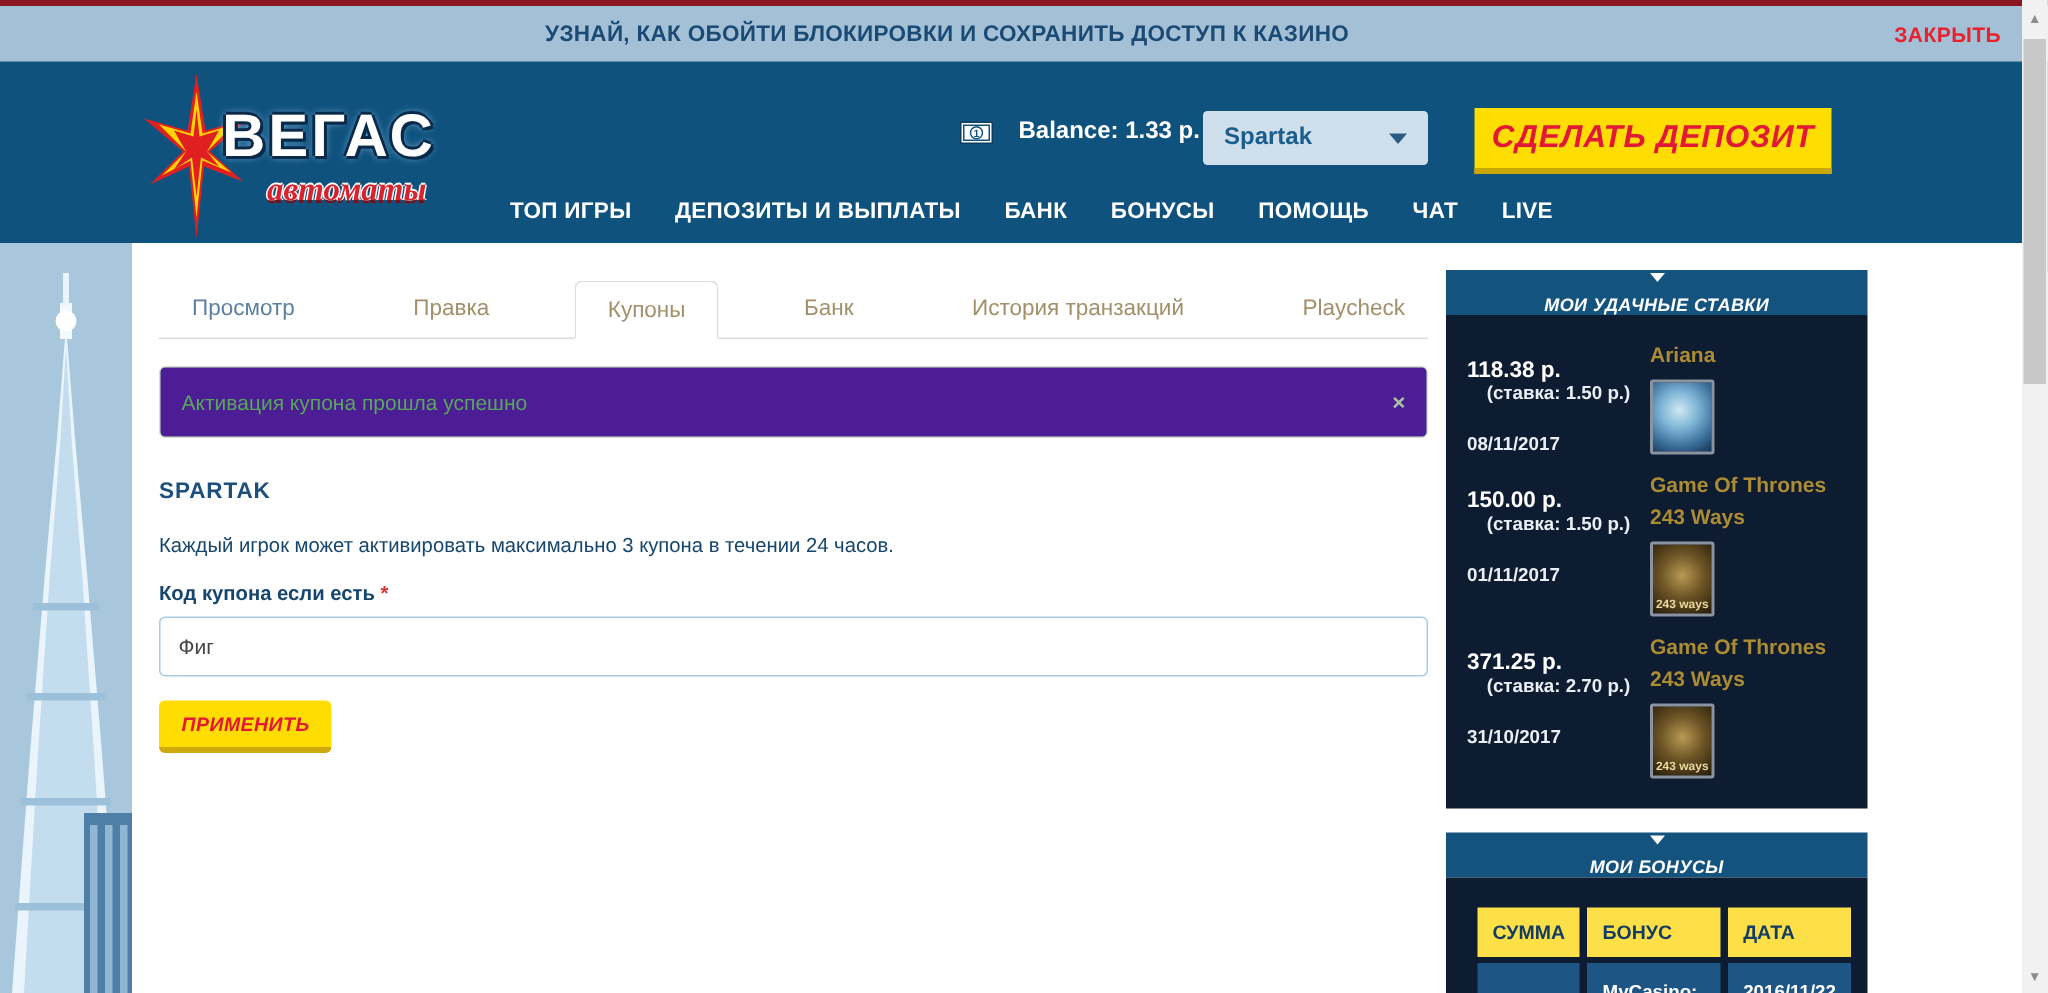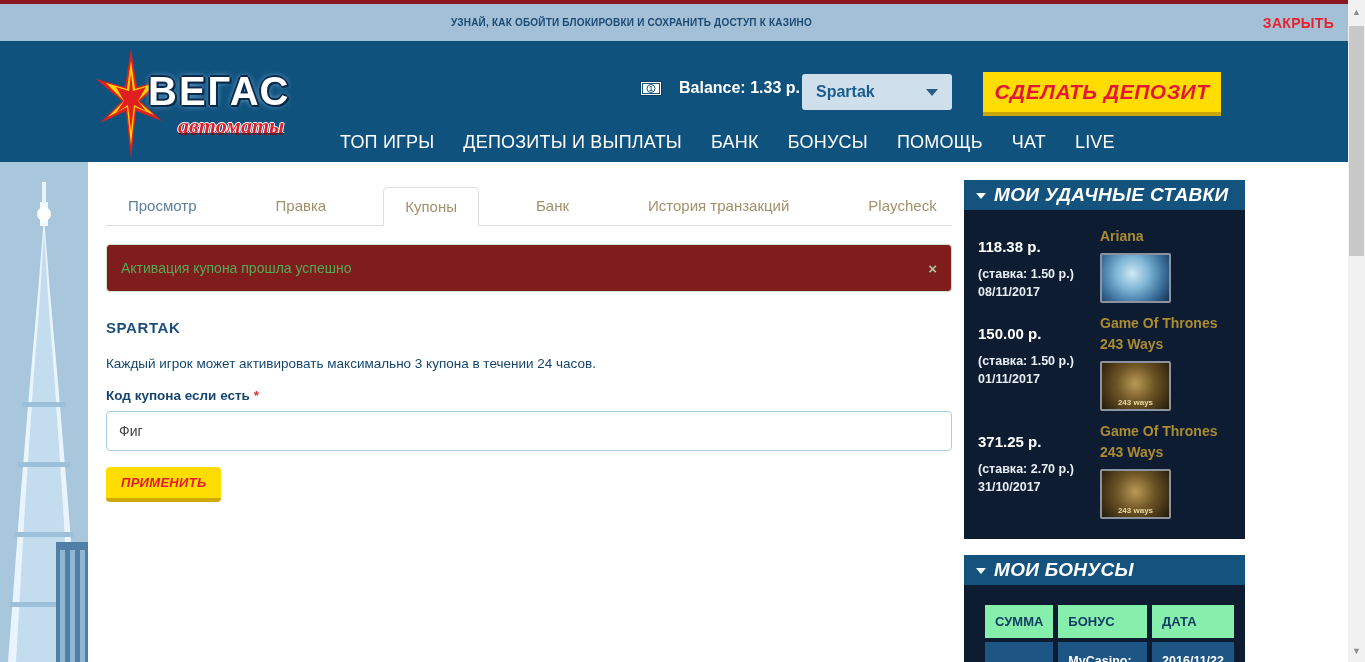--- a/index.html
+++ b/index.html
@@ -6,21 +6,21 @@
   html,body { width:1365px; height:662px; overflow:hidden;
     font-family:"Liberation Sans", sans-serif; }
   .stage { position:relative; width:1365px; height:662px; background:#a8c6dc; overflow:hidden; }
 
   
   .top-strip { position:absolute; left:0; top:0; width:1365px; height:4px; background:#8c1722; }
 
   
   .promo { position:absolute; left:0; top:4px; width:1348px; height:37px; background:#a3c0d6;
     display:flex; align-items:center; }
-  .promo-msg { flex:1; text-align:center; color:#1b4a74; font-weight:bold; font-size:10px; letter-spacing:.2px; }
+  .promo-msg { flex:1; text-align:center; color:#1b4a74; font-weight:bold; font-size:15px; letter-spacing:.2px; }
   .promo-close { color:#e8212e; font-weight:bold; font-size:14px; margin-right:14px; cursor:pointer; letter-spacing:.3px; }
 
   
   .header { position:absolute; left:0; top:41px; width:1365px; height:140px; background:#10527e; }
   .logo { position:absolute; left:100px; top:14px; width:210px; height:96px; }
   .logo-burst { position:absolute; left:-4px; top:-6px; }
   .logo-title { position:absolute; left:48px; top:14px; font-size:40px; font-weight:bold; color:#ffffff; letter-spacing:2px;
     text-shadow:-2px 0 0 #0a2a4a, 2px 0 0 #0a2a4a, 0 -2px 0 #0a2a4a, 0 2px 0 #0a2a4a, 2px 2px 0 #0a2a4a, 0 0 6px #9fd4ff; }
   .logo-sub { position:absolute; left:78px; top:58px; font-family:"Liberation Serif", serif; font-style:italic; font-weight:bold;
     font-size:22px; color:#d8232e; text-shadow:-1px 0 0 #fff, 1px 0 0 #fff, 0 -1px 0 #fff, 0 2px 0 #7a0f16; }
@@ -28,75 +28,75 @@
   .balance { position:absolute; left:640px; top:38px; display:flex; align-items:center; gap:17px;
     color:#ffffff; font-weight:bold; font-size:16px; }
   .acct { position:absolute; left:802px; top:33px; width:150px; height:36px; background:#cfe0ec; border-radius:3px;
     display:flex; align-items:center; justify-content:space-between; padding:0 14px; cursor:pointer; }
   .acct-name { color:#1b5d8d; font-weight:bold; font-size:16px; }
   .acct-caret { width:0; height:0; border-left:6px solid transparent; border-right:6px solid transparent; border-top:7px solid #2a5b83; }
   .deposit-btn { position:absolute; left:983px; top:31px; width:238px; height:44px; background:#ffdd00;
     border:none; border-bottom:4px solid #c9a708; border-radius:0; color:#e31837; font-weight:bold; font-style:italic;
     font-size:21px; letter-spacing:.5px; cursor:pointer; font-family:"Liberation Sans", sans-serif; }
   .nav { position:absolute; left:340px; top:91px; display:flex; gap:29px; }
-  .nav-item { color:#ffffff; font-weight:normal; font-size:18px; letter-spacing:.2px; cursor:pointer; white-space:nowrap; }
+  .nav-item { color:#ffffff; font-weight:bold; font-size:15px; letter-spacing:.2px; cursor:pointer; white-space:nowrap; }
 
   
   .bg-art { position:absolute; top:162px; }
   .bg-left { left:0; }
   .bg-right { right:17px; }
 
   
   .content { position:absolute; left:88px; top:162px; width:1260px; height:500px; background:#ffffff; overflow:hidden; }
   .main-col { position:absolute; left:18px; top:24px; width:846px; }
 
   .tabs { display:flex; border-bottom:1px solid #ddd; align-items:flex-end;gap:35px; }
   .tab { padding:10px 21px; font-size:15px; color:#a3906a; cursor:pointer; border:1px solid transparent; white-space:nowrap; }
   .tab.first { color:#5e80a0; }
   .tab.active { background:#fff; border:1px solid #ddd; border-bottom:1px solid #fff; border-radius:5px 5px 0 0;
     margin-bottom:-1px; color:#a3906a; }
 
-  .alert { margin-top:18px; height:48px; background:#7f1d1d; border:1px solid #d0e6c6; border-radius:4px;
+  .alert { margin-top:18px; height:48px; background:#4c1d95; border:1px solid #d0e6c6; border-radius:4px;
     display:flex; align-items:center; padding:0 14px; }
   .alert-text { flex:1; color:#57a758; font-size:14px; }
   .alert-close { color:#a9c4a3; font-size:15px; font-weight:bold; cursor:pointer; }
 
   .page-heading { margin-top:27px; color:#1c4f7c; font-weight:bold; font-size:15px; letter-spacing:.6px; }
   .desc { margin-top:20px; color:#16466e; font-size:13.5px; }
   .field-label { margin-top:17px; color:#16466e; font-weight:bold; font-size:13.5px; }
   .req { color:#e03030; font-weight:bold; }
   .coupon-input { margin-top:8px; width:846px; height:40px; border:1px solid #a9cce3; border-radius:4px;
     padding:0 12px; font-size:14px; color:#444; outline:none; font-family:"Liberation Sans", sans-serif; }
   .apply-btn { margin-top:16px; background:#ffdd00; border:none; border-bottom:4px solid #cfa90a; border-radius:4px;
     color:#e31837; font-weight:bold; font-style:italic; font-size:13px; padding:8px 15px; cursor:pointer; letter-spacing:.3px;
     font-family:"Liberation Sans", sans-serif; }
 
   
   .sidebar { position:absolute; left:876px; top:18px; width:281px; }
-  .panel-head { height:30px; background:#15537f; color:#fff; font-weight:bold; font-style:italic; font-size:19px;
-    display:flex; align-items:center; gap:8px; padding:0 12px; letter-spacing:.3px; }
+  .panel-head { height:30px; background:#15537f; color:#fff; font-weight:bold; font-style:italic; font-size:12px;
+    display:flex; align-items:center; gap:8px; padding:0 12px; letter-spacing:.3px;flex-direction:column; }
   .panel-caret { width:0; height:0; border-left:5px solid transparent; border-right:5px solid transparent;
     border-top:6px solid #ffffff; margin-top:2px; }
   .panel-body { background:#0e1c31; padding:16px 14px 10px 14px; }
   .bet-row { display:flex; margin-bottom:10px; }
   .bet-left { width:122px; padding-top:12px; }
   .bet-amount { color:#ffffff; font-weight:bold; font-size:15px; }
-  .bet-stake { color:#e9eef4; font-size:12.5px; font-weight:bold; margin-top:12px; }
-  .bet-date { color:#e9eef4; font-size:12.5px; font-weight:bold; margin-top:4px; }
+  .bet-stake { color:#e9eef4; font-size:12.5px; font-weight:bold; margin-top:0;text-align:center; }
+  .bet-date { color:#e9eef4; font-size:12.5px; font-weight:bold; margin-top:20px; }
   .bet-right { flex:1; }
   .bet-game { color:#ab8c33; font-weight:bold; font-size:14px; line-height:1.5; }
-  .thumb { width:71px; height:50px; border:2px solid #8b93a0; border-radius:2px; margin-top:6px; position:relative; overflow:hidden; }
+  .thumb { width:43px; height:50px; border:2px solid #8b93a0; border-radius:2px; margin-top:6px; position:relative; overflow:hidden; }
   .thumb-ariana { background:radial-gradient(circle at 45% 40%, #cfe8f2 0%, #7fb6d6 35%, #3a6e9a 70%, #14304e 100%); }
   .thumb-got { background:radial-gradient(circle at 50% 45%, #b99a55 0%, #6e5526 45%, #241a08 100%); }
   .thumb-caption { position:absolute; left:0; right:0; bottom:2px; text-align:center; color:#e8d9a0; font-size:8px; font-weight:bold; }
 
   .panel2 { margin-top:16px; }
   .bonus-body { background:#0e1c31; padding:16px 14px; }
   .bonus-table { border-collapse:separate; border-spacing:5px 4px; margin-left:2px; }
-  .bonus-table th { background:#86efac; color:#123c63; font-size:13px; font-weight:bold; text-align:left;
+  .bonus-table th { background:#fde047; color:#123c63; font-size:13px; font-weight:bold; text-align:left;
     padding:9px 10px; }
   .bonus-table td { background:#1d5684; color:#ffffff; font-size:12.5px; font-weight:bold; padding:10px 10px;
     vertical-align:middle; line-height:1.55; }
   .col-sum { width:62px; } .col-bonus { width:104px; } .col-date { width:76px; }
 
   
   .scrollbar { position:absolute; right:0; top:0; width:17px; height:662px; background:#f1f1f1; }
   .sb-arrow { position:absolute; left:0; width:17px; height:17px; color:#8c8c8c; font-size:9px; text-align:center; line-height:17px; }
   .sb-up { top:4px; } .sb-down { bottom:2px; }
   .sb-thumb { position:absolute; left:1px; top:26px; width:15px; height:230px; background:#c8c8c8; }

